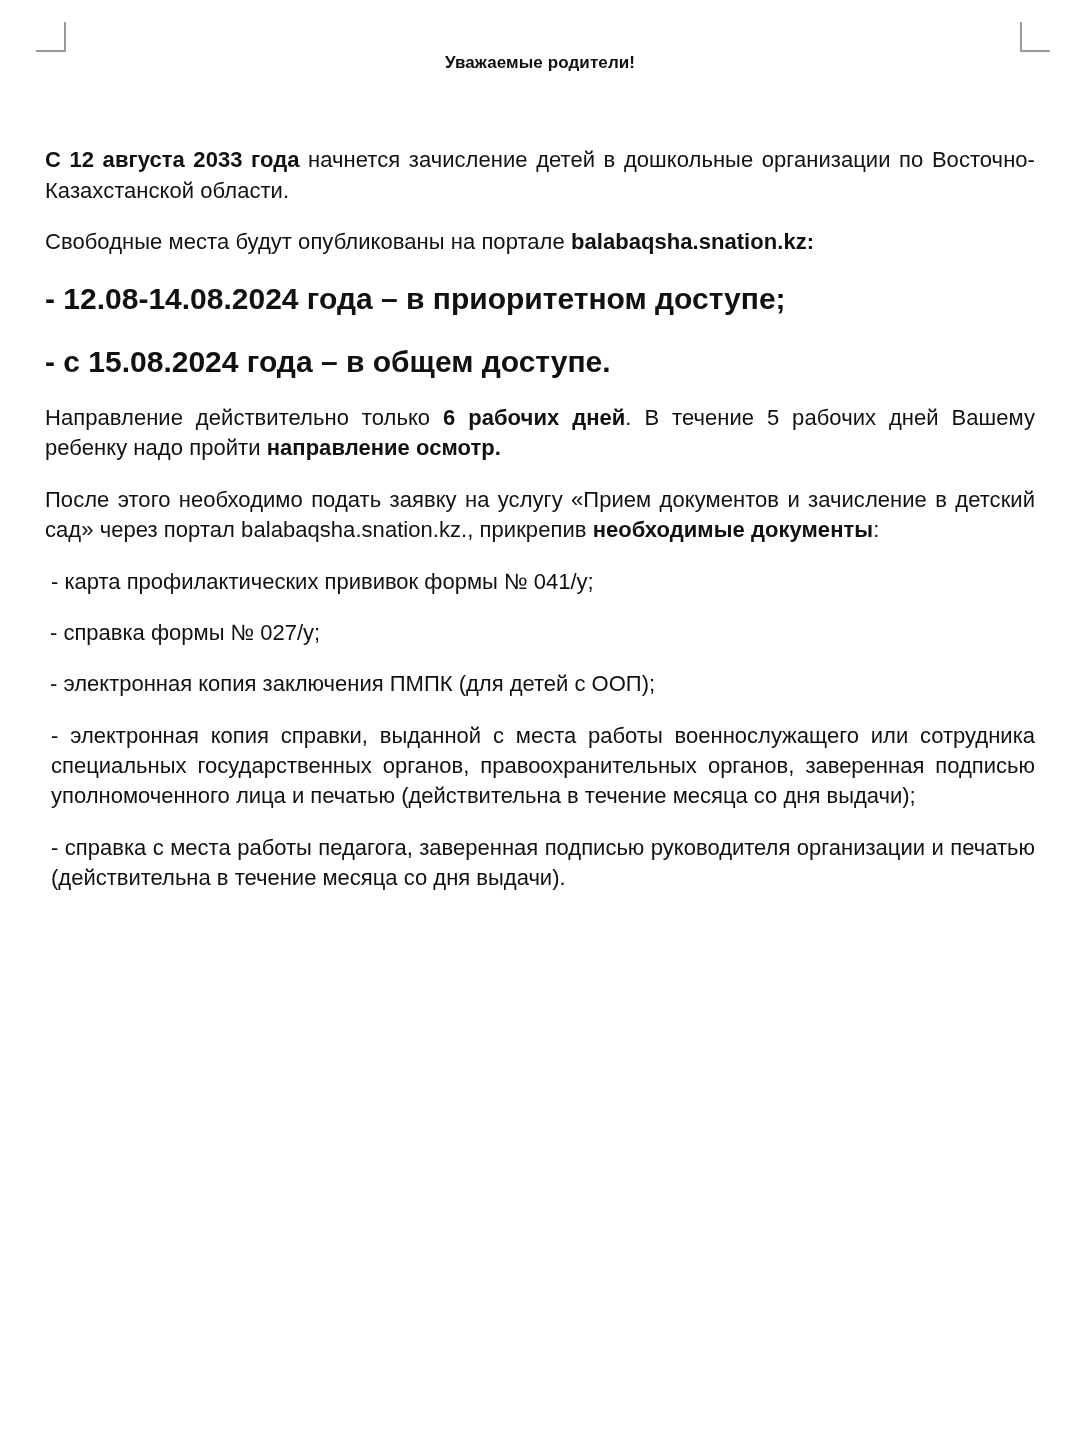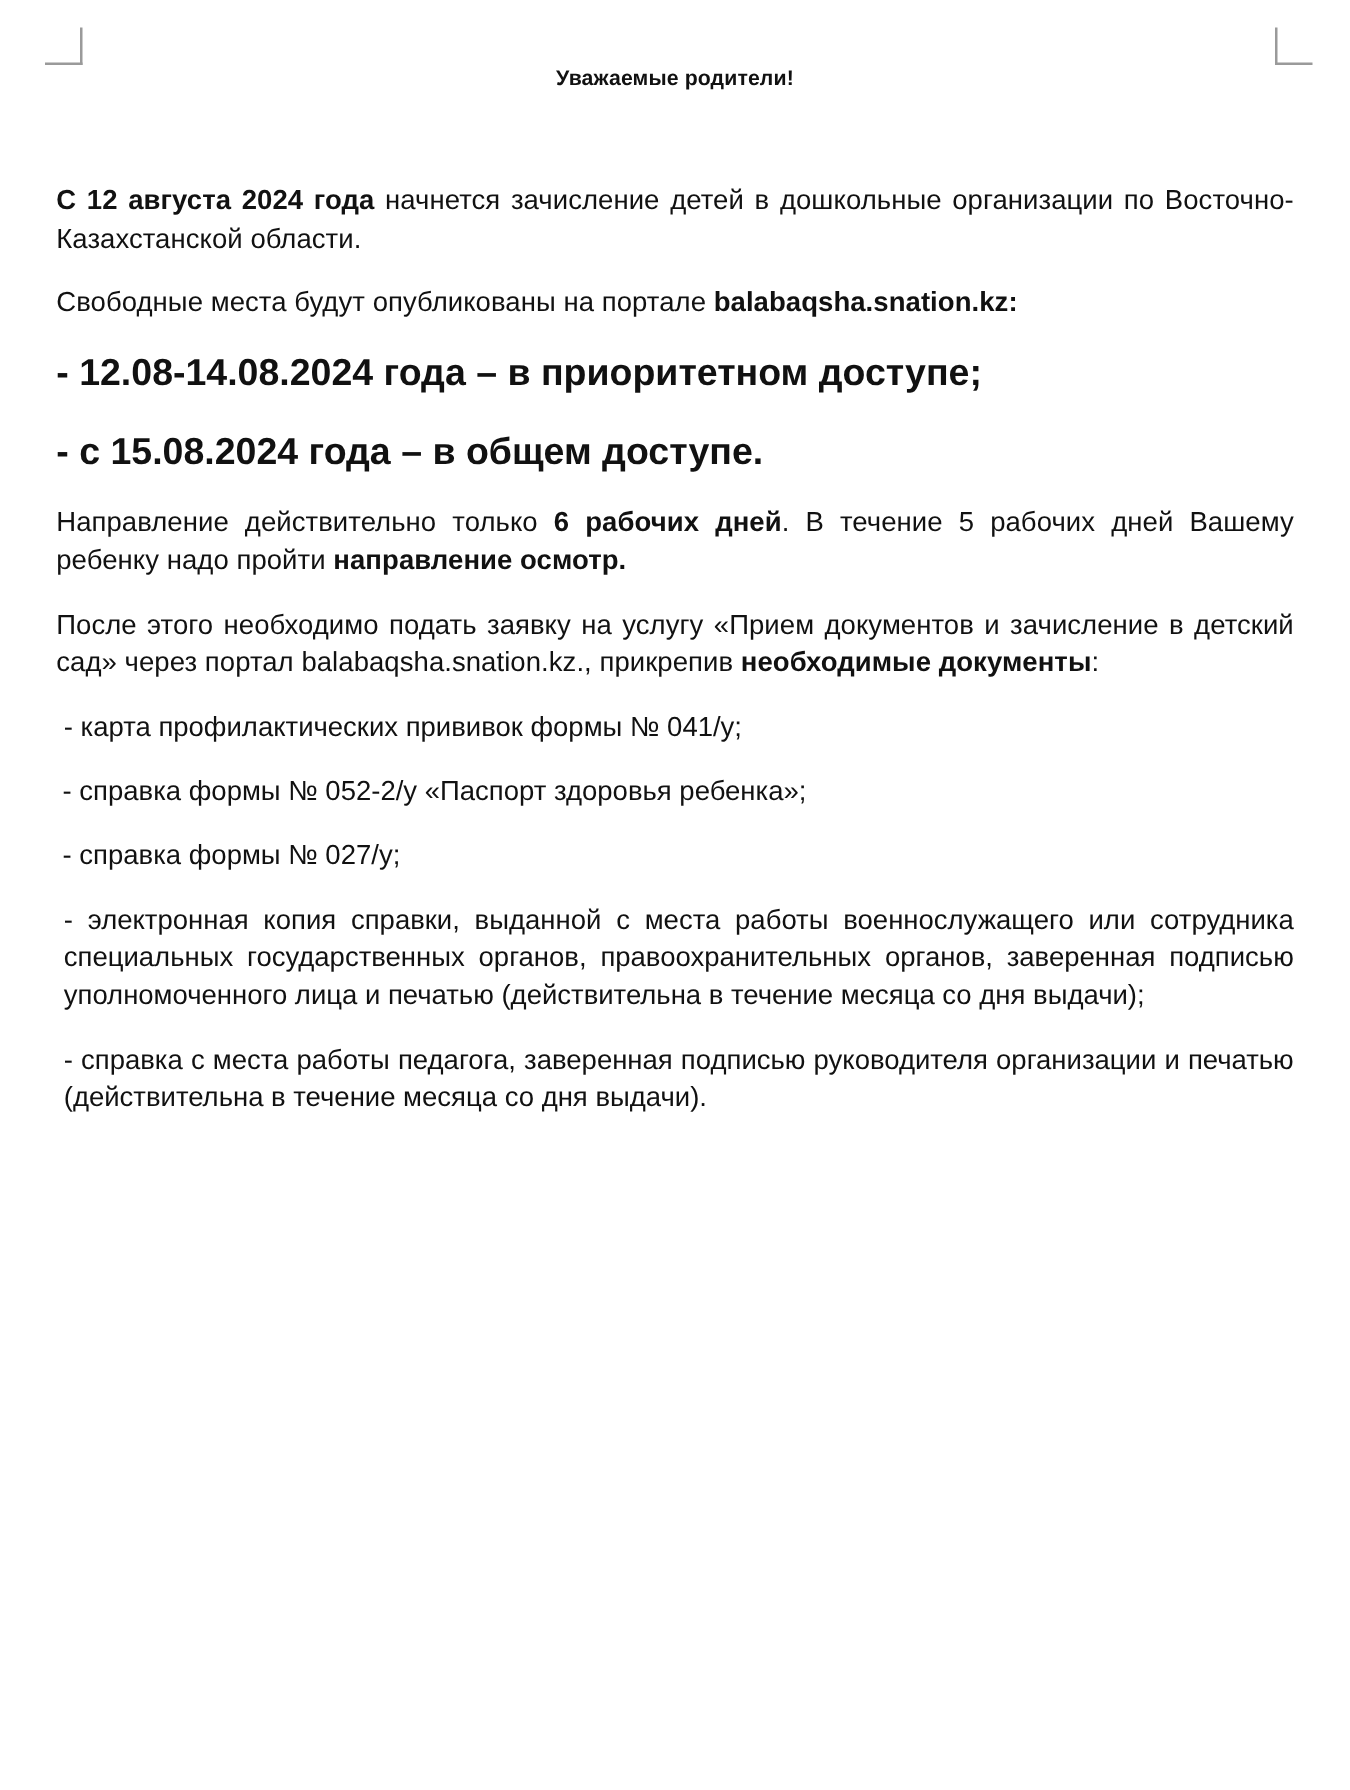--- a/index.html
+++ b/index.html
@@ -105,40 +105,40 @@
 <div class="crop-mark crop-tl"></div>
 <div class="crop-mark crop-tr"></div>
 
 <div class="page">
 
   <h1 class="doc-title">Уважаемые родители!</h1>
 
   <div class="body-block">
 
     <p class="para">
-      <b>С 12 августа 2024 года</b><span> начнется зачисление детей в дошкольные организации по Восточно-Казахстанской области.</span>
+      <b>С 12 августа 2033 года</b><span> начнется зачисление детей в дошкольные организации по Восточно-Казахстанской области.</span>
     </p>
 
     <p class="para">
       <span>Свободные места будут опубликованы на портале </span><b>balabaqsha.snation.kz:</b>
     </p>
 
     <p class="line">- 12.08-14.08.2024 года – в приоритетном доступе;</p>
 
     <p class="line">- с 15.08.2024 года – в общем доступе.</p>
 
 
     <p class="para">
       <span>Направление действительно только </span><b>6 рабочих дней</b><span>. В течение 5 рабочих дней Вашему ребенку надо пройти </span><b>направление осмотр.</b>
     </p>
 
     <p class="para">
       <span>После этого необходимо подать заявку на услугу «Прием документов и зачисление в детский сад» через портал balabaqsha.snation.kz., прикрепив </span><b>необходимые документы</b><span>:</span>
     </p>
 
     <p class="item">-  карта профилактических прививок формы № 041/у;</p>
-    <p class="item flush">- справка формы № 052-2/у «Паспорт здоровья ребенка»;</p>
     <p class="item flush">- справка формы № 027/у;</p>
+    <p class="item flush">- электронная копия заключения ПМПК (для детей с ООП);</p>
     <p class="item">- электронная копия справки, выданной с места работы военнослужащего или сотрудника специальных государственных органов, правоохранительных органов, заверенная подписью уполномоченного лица и печатью (действительна в течение месяца со дня выдачи);</p>
     <p class="item">- справка с места работы педагога, заверенная подписью руководителя организации и печатью (действительна в течение месяца со дня выдачи).</p>
 
   </div>
 </div>
 
 </body></html>

